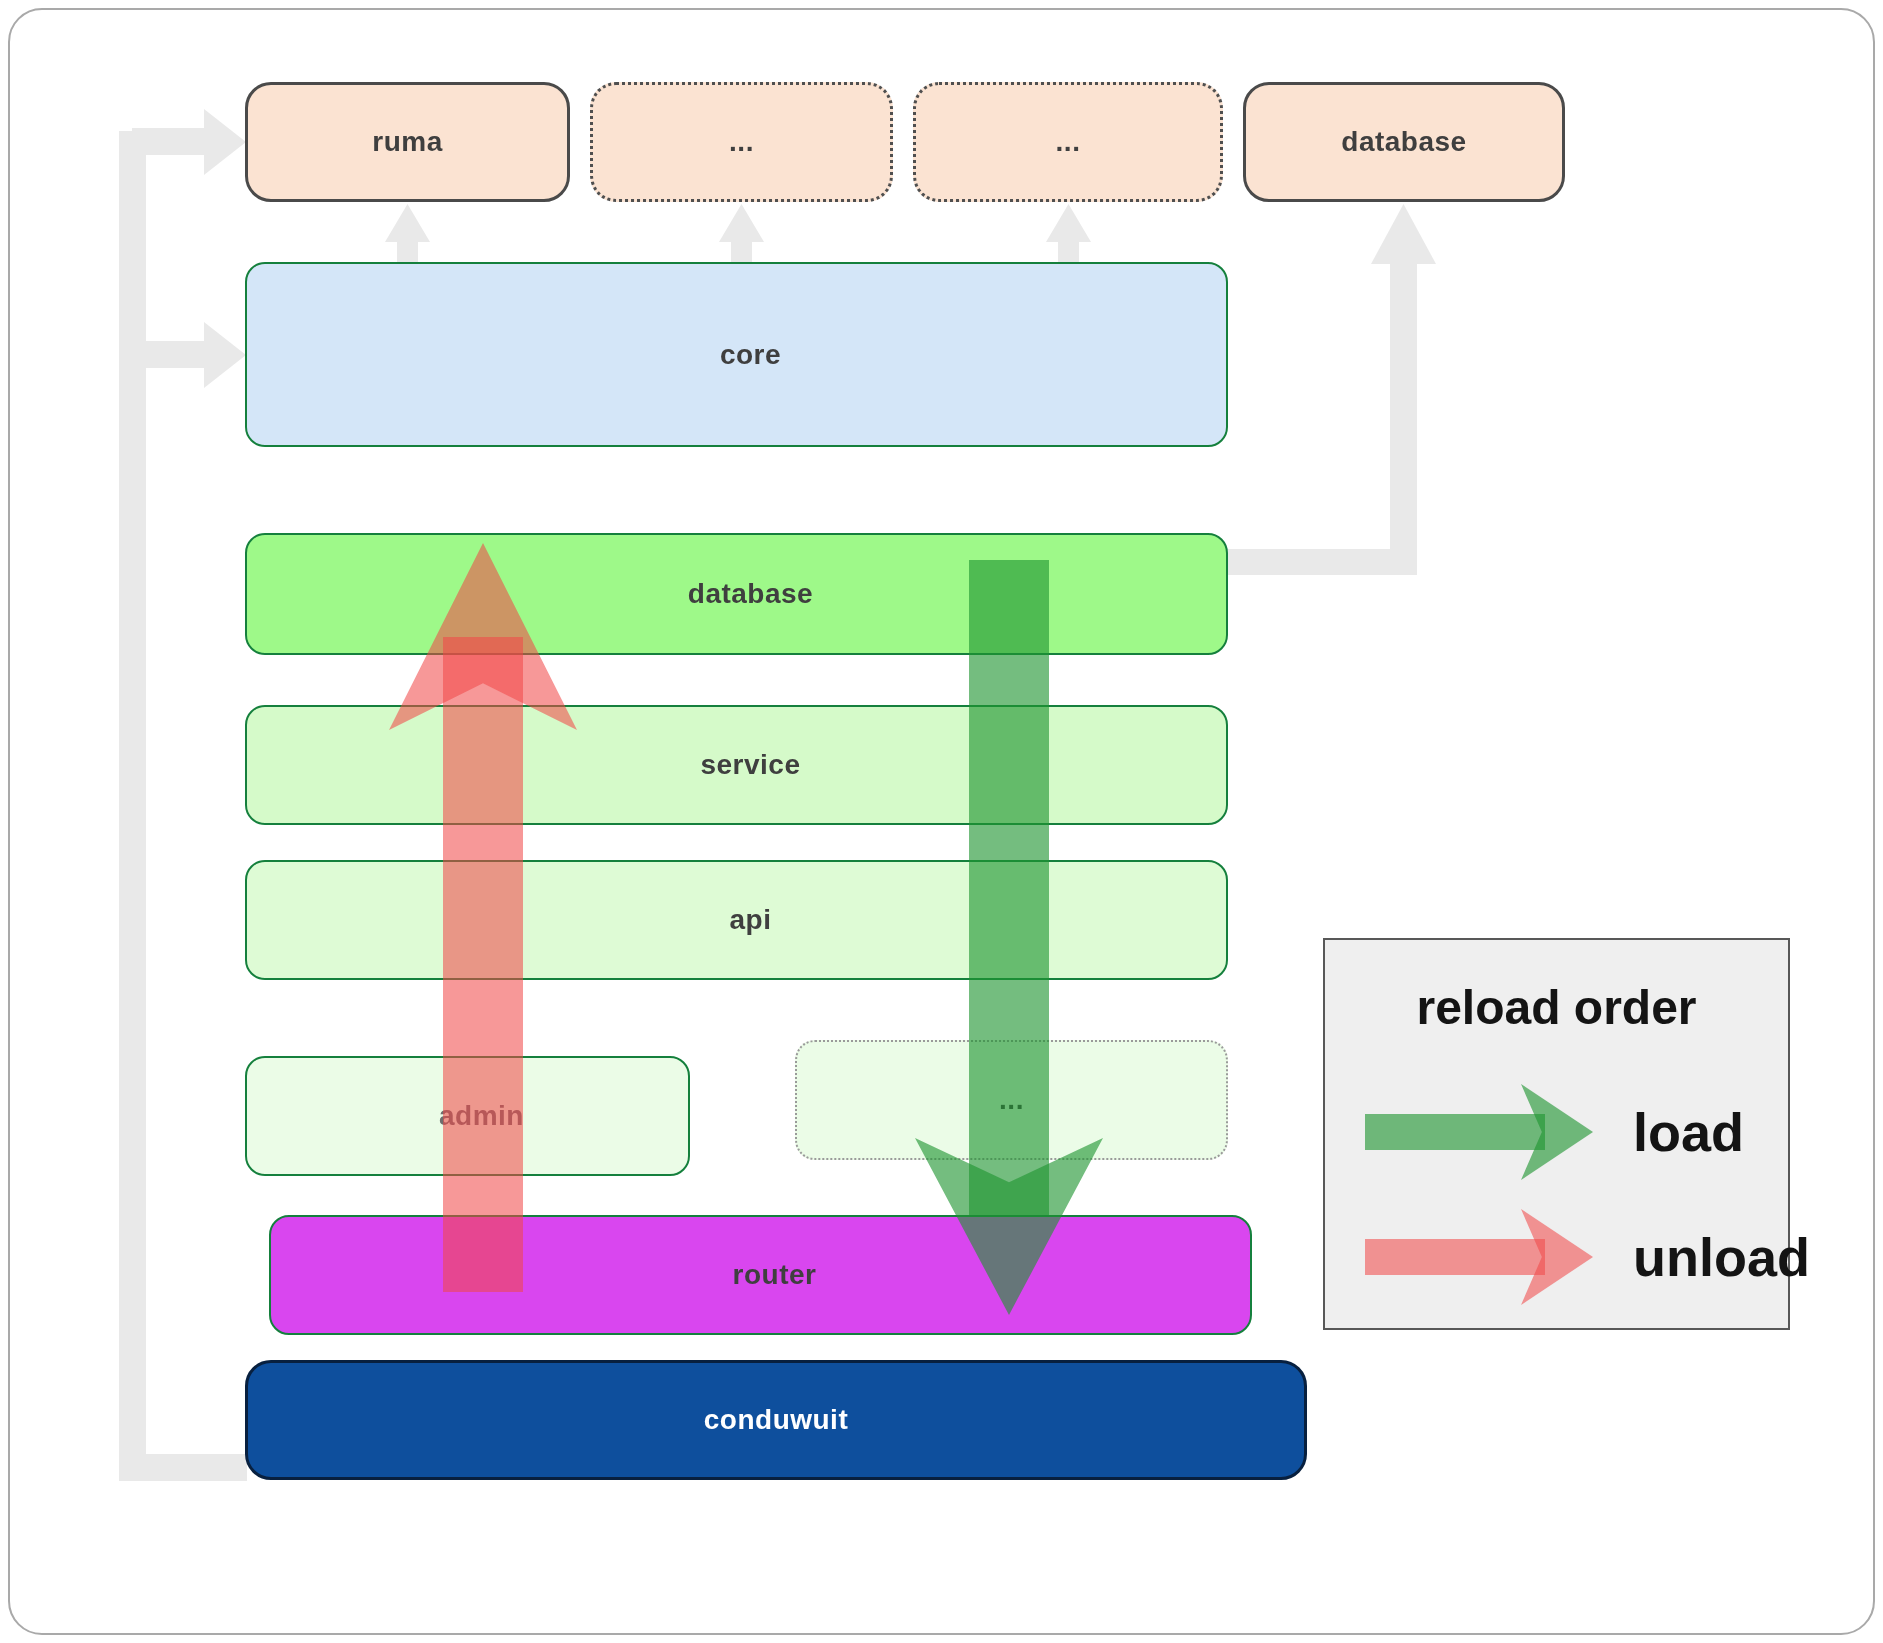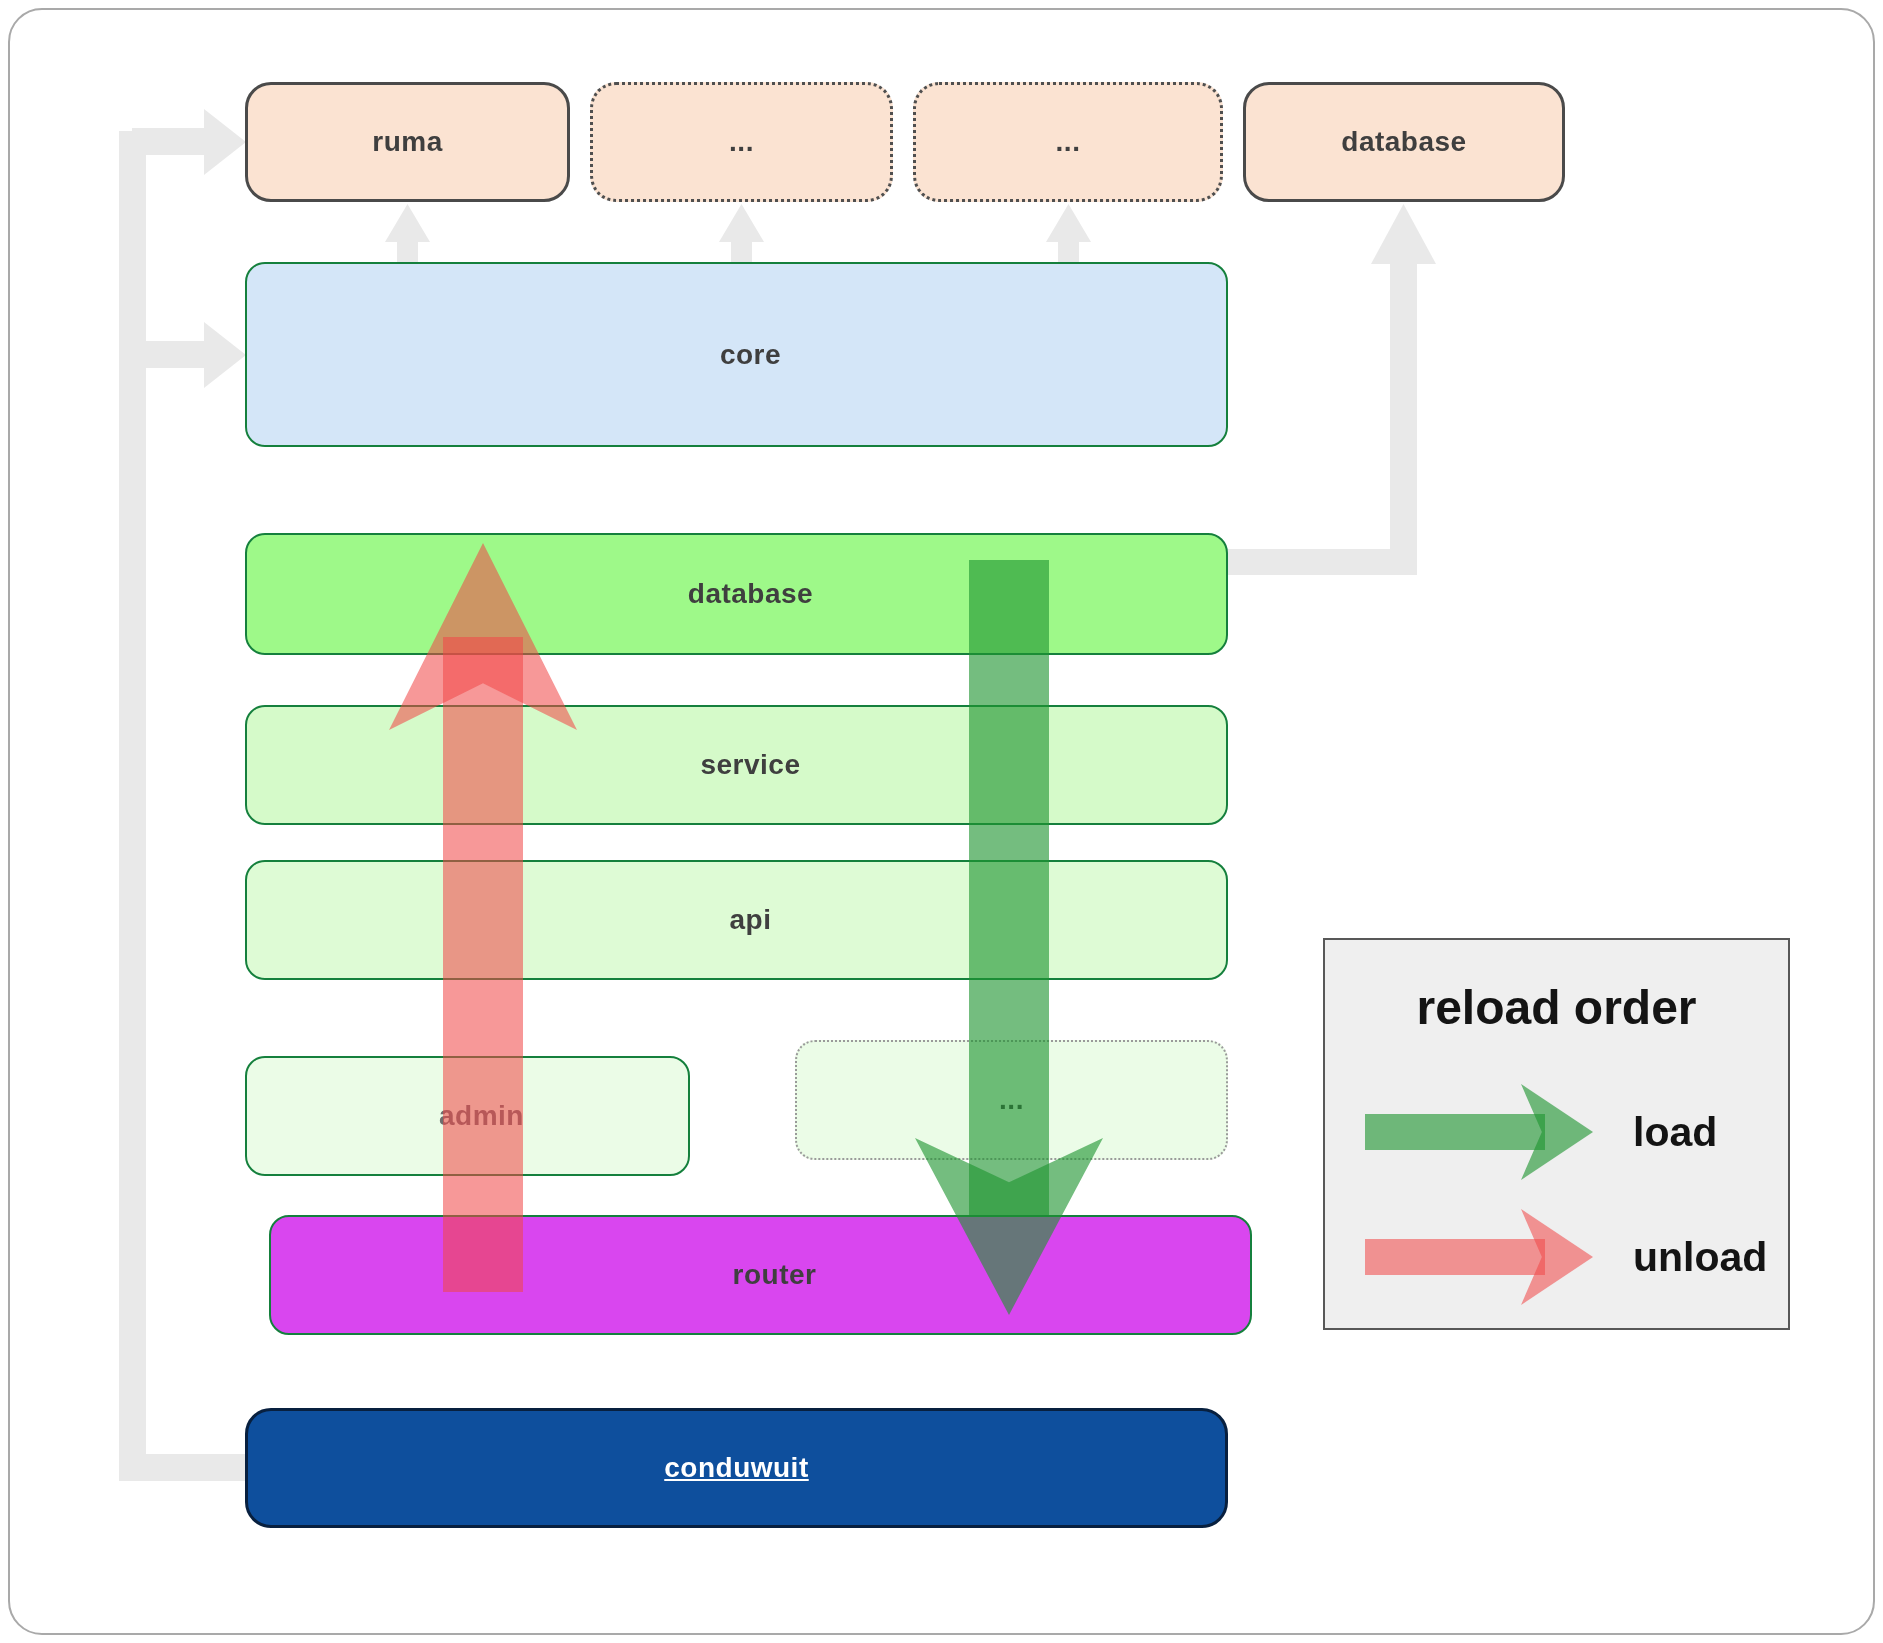--- a/index.html
+++ b/index.html
@@ -43,21 +43,21 @@
   .legend-box{
     position:absolute;left:1323px;top:938px;width:467px;height:392px;
     background:#efefef;border:2px solid #585858;box-sizing:border-box;z-index:2;
   }
   .legend-title{
     position:absolute;left:1323px;top:980px;width:467px;text-align:center;
     font-size:48px;font-weight:600;color:#141414;z-index:4;
   }
   .legend-label{
     position:absolute;left:1633px;height:56px;display:flex;align-items:center;
-    font-size:41px;font-weight:600;color:#141414;z-index:4;
+    font-size:54px;font-weight:600;color:#141414;z-index:4;
   }
 </style>
 </head>
 <body>
 
 <div class="canvas">
   <div class="outer-frame"></div>
 
   <div class="conn gray" style="left:119px;top:131px;width:27px;height:1348px;"></div>
 
@@ -113,21 +113,21 @@
     <span class="admin-label">admin</span>
   </div>
   <div class="box admin-fill dotted-gray rounded" style="left:795px;top:1040px;width:433px;height:120px;">
     <span>...</span>
   </div>
 
   <div class="box router-fill thin-gray rounded" style="left:245px;top:1215px;width:983px;height:120px;">
     <span>router</span>
   </div>
 
-  <div class="box conduwuit-fill rounded-lg" style="left:245px;top:1408px;width:983px;height:120px;text-decoration:underline;">
+  <div class="box conduwuit-fill rounded-lg" style="left:245px;top:1360px;width:1062px;height:120px;">
     <span>conduwuit</span>
   </div>
 
   <div class="red-shape" style="left:443px;top:637px;width:80px;height:655px;"></div>
   <div class="red-shape red-head" style="left:389px;top:543px;width:188px;height:187px;"></div>
 
   <div class="green-shape" style="left:969px;top:560px;width:80px;height:655px;"></div>
   <div class="green-shape green-head" style="left:915px;top:1138px;width:188px;height:177px;"></div>
 
   <div class="legend-box"></div>

